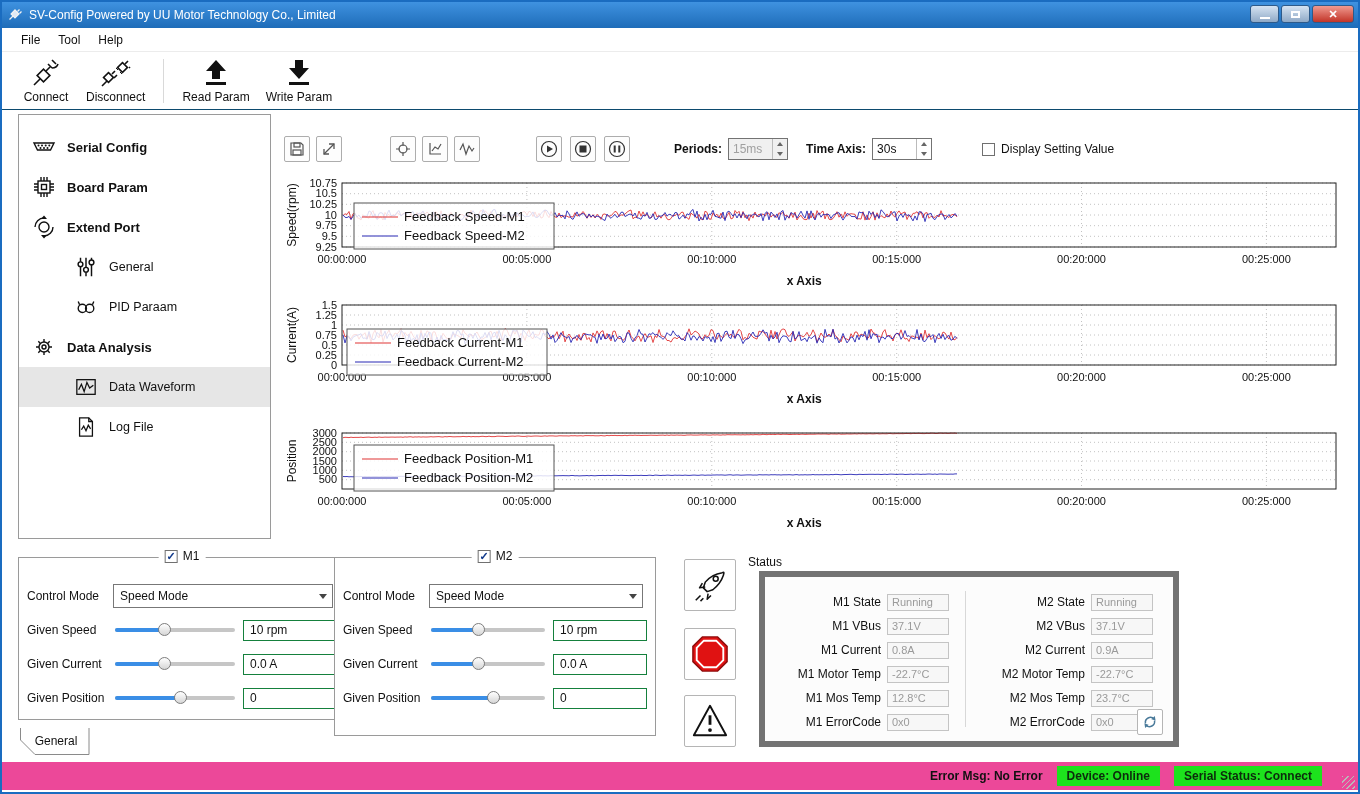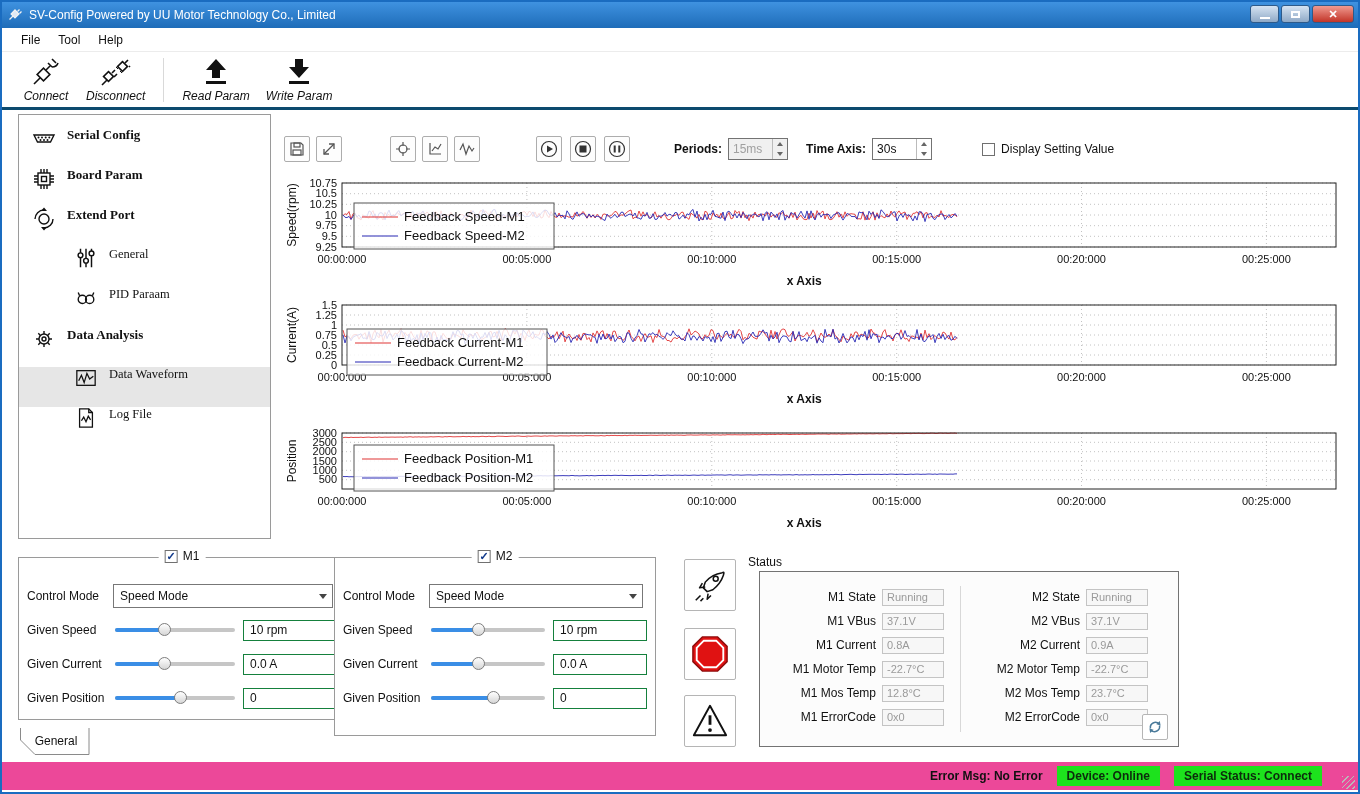--- a/index.html
+++ b/index.html
@@ -16,31 +16,31 @@
   .wbtn.close { background:linear-gradient(#f09a90,#c23428); width:42px; }
   .wbtn .bar { width:10px; height:2px; background:#fff; margin-top:8px; }
   .wbtn .box { width:9px; height:7px; border:2px solid #fff; }
   .wbtn .x { color:#fff; font-size:11px; font-weight:bold; line-height:1; }
 
   
   .menubar { position:absolute; left:0; top:26px; right:0; height:24px; background:#fff;
     display:flex; align-items:center; padding-left:10px; border-bottom:1px solid #ececec; }
   .menu-item { padding:3px 9px; cursor:default; }
   .toolbar { position:absolute; left:0; top:50px; right:0; height:58px; background:#fff;
-    border-bottom:3px solid #0c4a6e; display:flex; align-items:center; padding-left:12px;font-style:italic; }
+    border-bottom:1px solid #0c4a6e; display:flex; align-items:center; padding-left:12px; }
   .tool-item { display:flex; flex-direction:column; align-items:center; justify-content:center;
     min-width:64px; padding:2px 8px; }
   .tool-item .ticon { height:30px; display:flex; align-items:center; }
   .tool-item .tlabel { margin-top:2px; }
   .tb-divider { width:1px; height:44px; background:#d9d9d9; margin:0 10px; }
 
   
   .sidebar { position:absolute; left:16px; top:112px; width:253px; height:425px;
     border:1px solid #9a9a9a; background:#fff; padding-top:12px; }
-  .side-item { display:flex; height:40px; cursor:default;font-family:Liberation Serif, serif; }
+  .side-item { display:flex; align-items:center; height:40px; cursor:default; }
   .side-item.lvl0 { padding-left:10px; }
   .side-item.lvl0 .slabel { font-weight:bold; font-size:13px; }
   .side-item.lvl1 { padding-left:52px; }
   .side-item.lvl1 .slabel { font-size:12.5px; }
   .side-item.selected { background:#e6e6e6; }
   .sicon { width:30px; display:flex; justify-content:center; margin-right:8px; flex:none; }
 
   
   .chart-toolbar { position:absolute; left:282px; top:133px; right:10px; height:28px;
     display:flex; align-items:center; }
@@ -83,21 +83,21 @@
     background:linear-gradient(#fff,#d6d6d6); border:1px solid #7d7d7d; }
   .valbox { width:94px; height:21px; border:1px solid #15803d; background:#fff; padding:2px 6px; flex:none; }
 
   .icon-btn { position:absolute; left:682px; width:52px; height:52px; border:1px solid #b5b5b5;
     border-radius:2px; background:#fff; display:flex; align-items:center; justify-content:center; }
   .btn-rocket { top:557px; } .btn-stop { top:626px; } .btn-warning { top:693px; }
 
   
   .status-title { position:absolute; left:746px; top:553px; }
   .status-box { position:absolute; left:757px; top:569px; width:420px; height:176px;
-    border:1px solid #737373; background:#fcfcfc; }
+    border:6px solid #737373; background:#fcfcfc; }
   .scol { position:absolute; top:16px; }
   .scol-1 { left:8px; } .scol-2 { left:212px; }
   .srow { display:flex; align-items:center; height:18px; margin-bottom:6px; }
   .slab { width:108px; text-align:right; margin-right:6px; }
   .sfield { width:62px; height:17px; border:1px solid #c4c4c4; background:#f7f7f7;
     color:#9a9a9a; font-size:11px; padding:1px 4px; overflow:hidden; white-space:nowrap; }
   .vsep { position:absolute; left:200px; top:14px; bottom:14px; width:1px; background:#d8d8d8; }
   .refresh-btn { position:absolute; right:10px; bottom:6px; width:26px; height:26px;
     border:1px solid #b5b5b5; border-radius:2px; background:#fff; display:flex; align-items:center; justify-content:center; }
 

